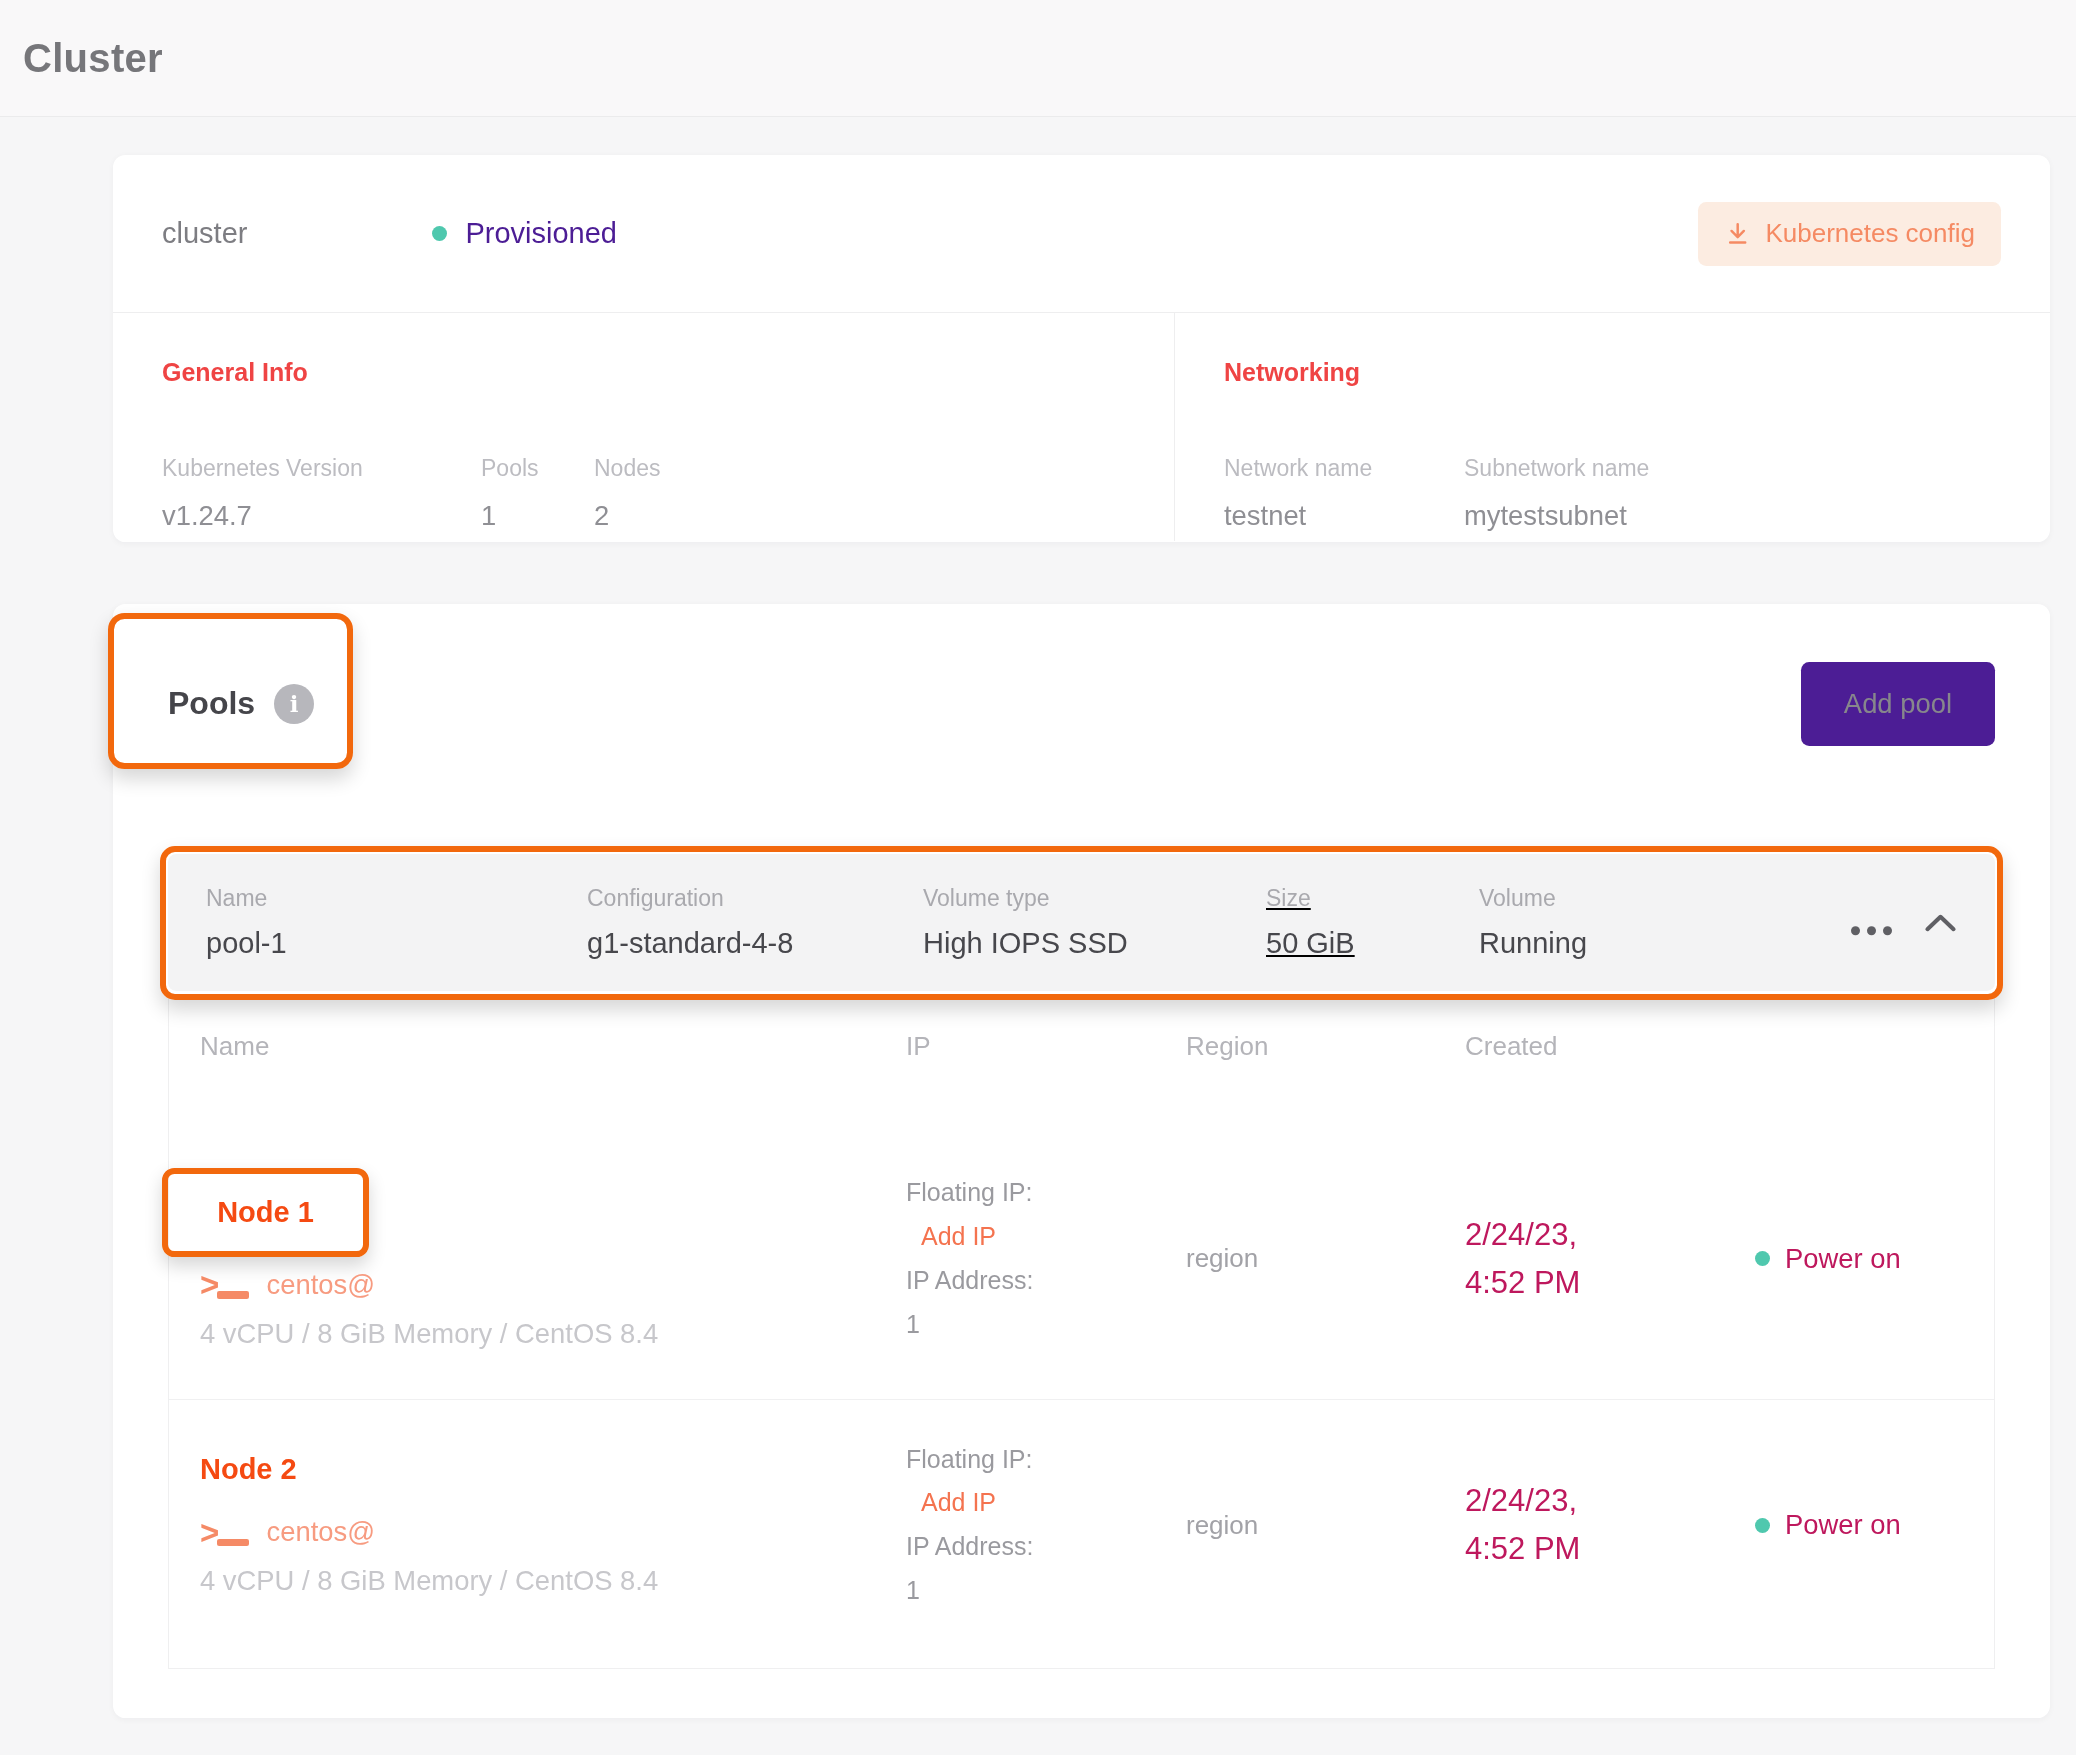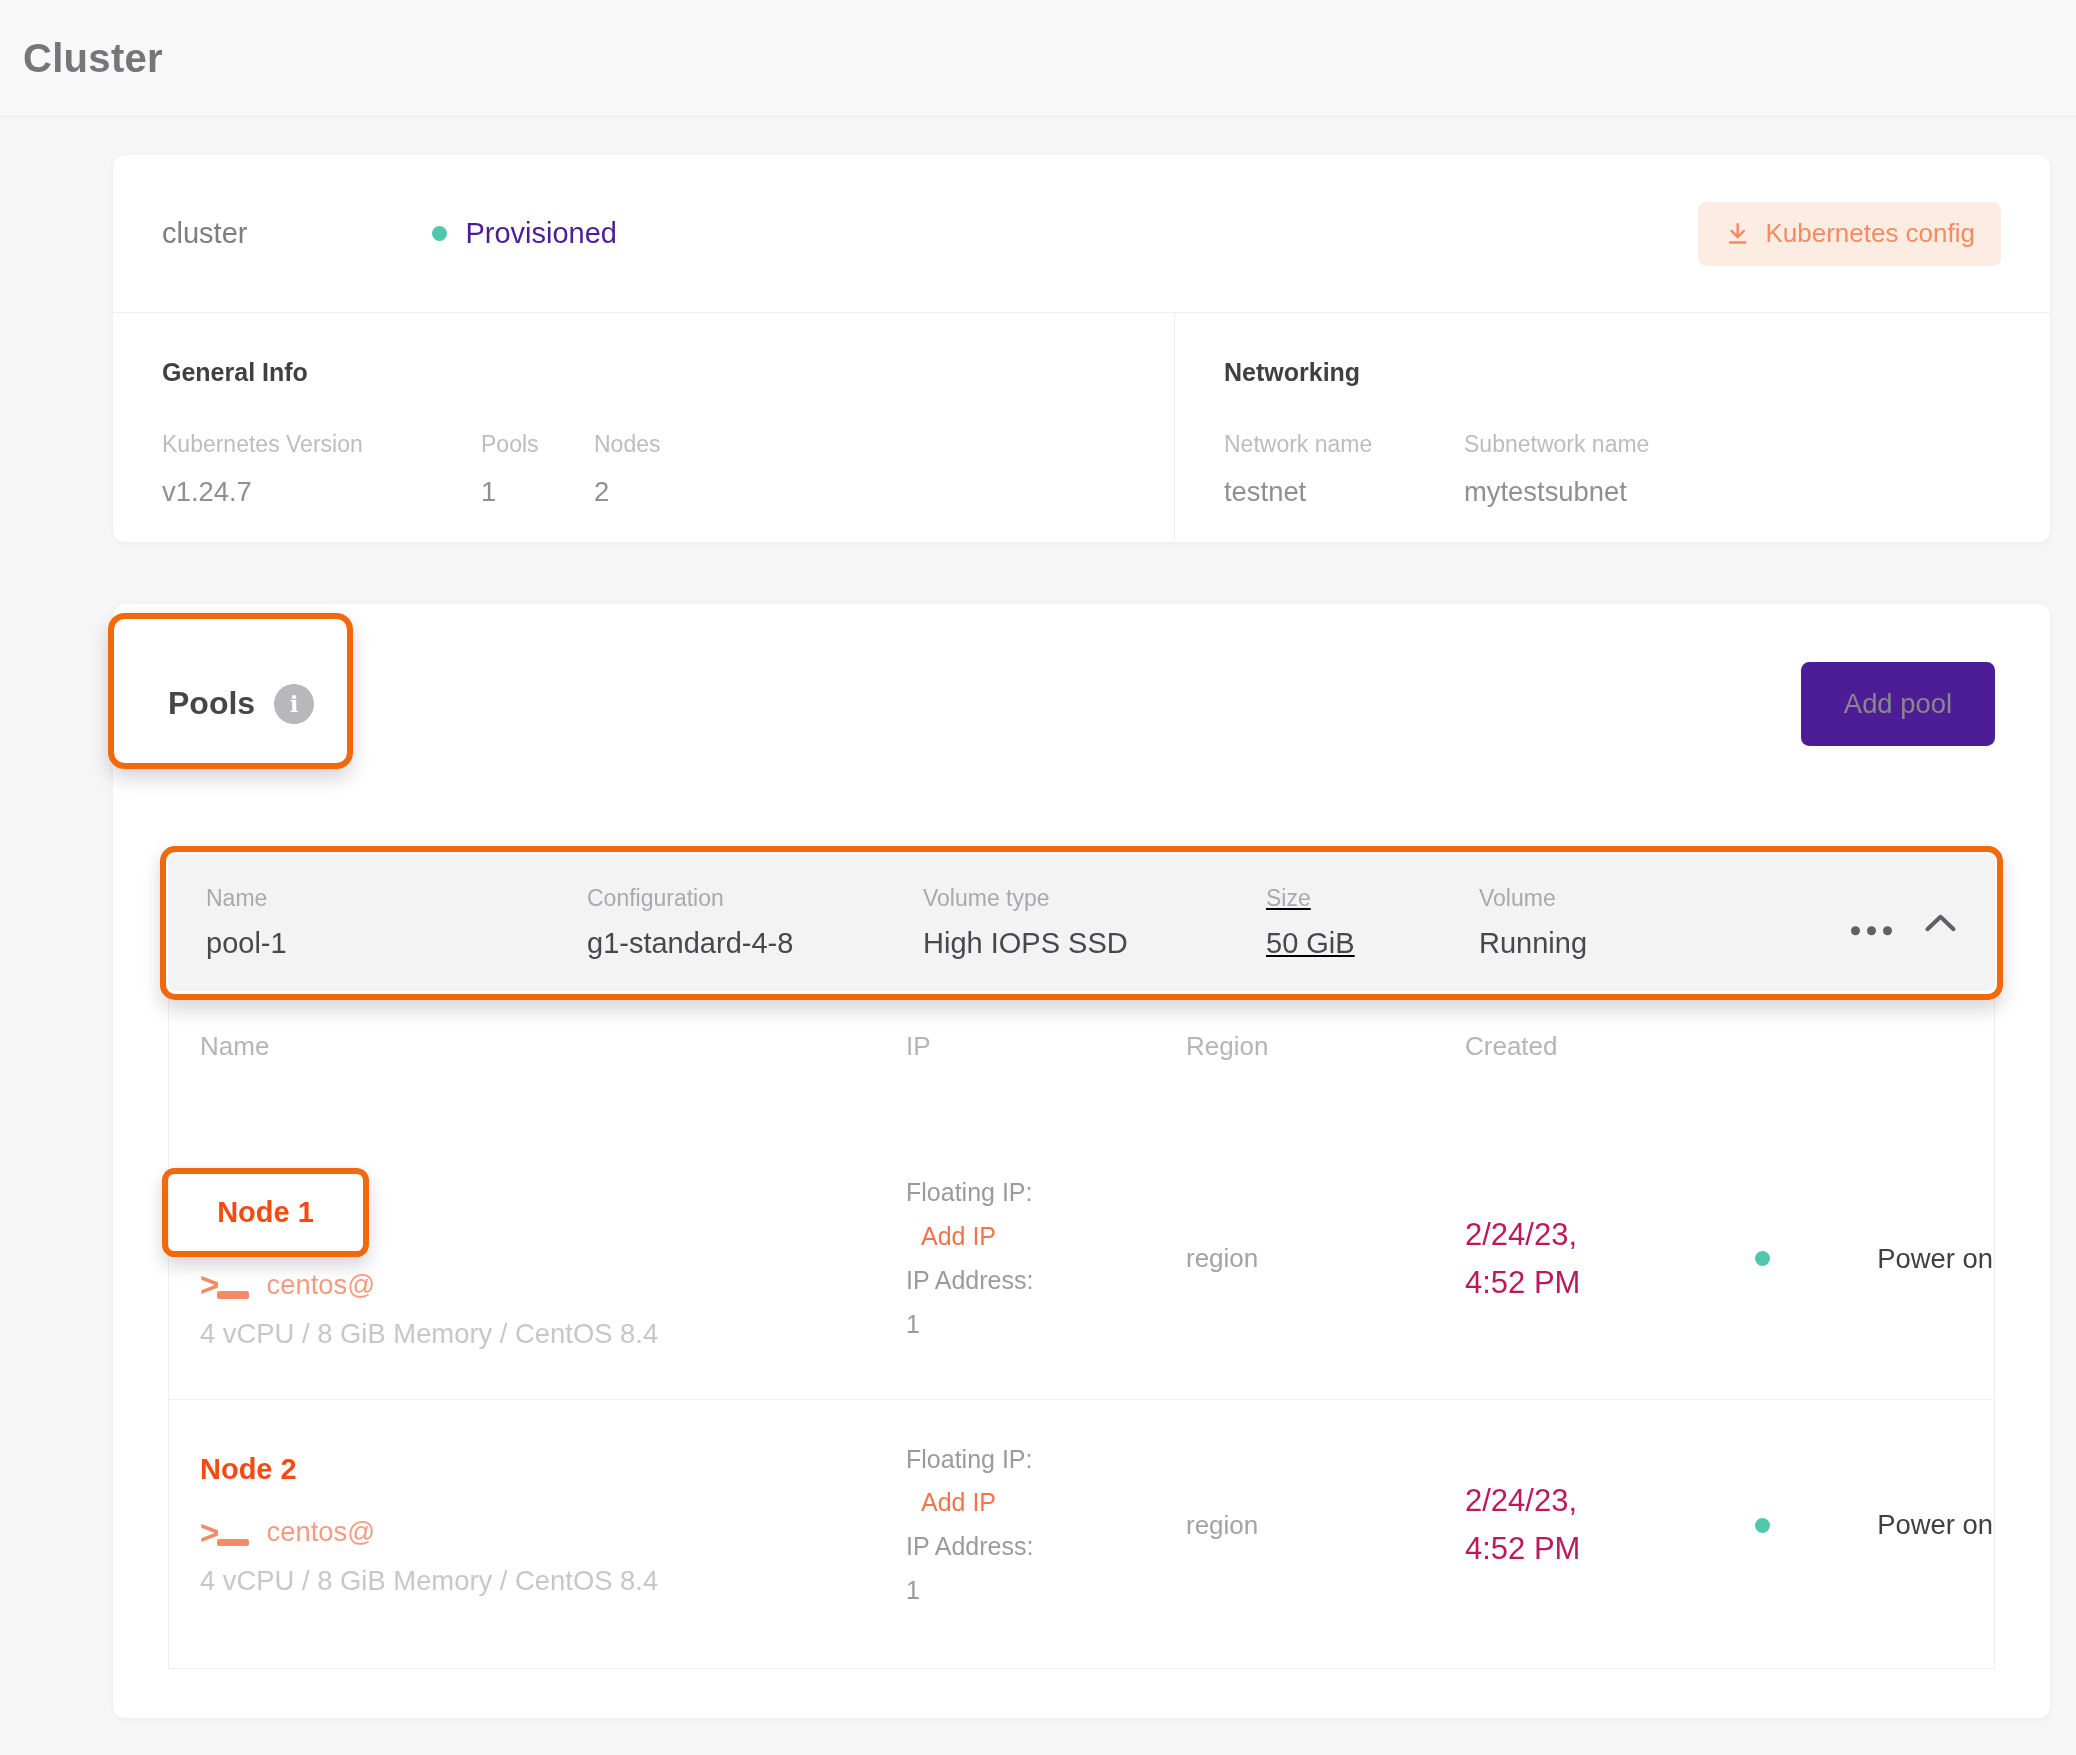--- a/index.html
+++ b/index.html
@@ -56,21 +56,21 @@
     border: none; border-radius: 8.2px;
     height: 64px; padding: 0 26px;
     font-size: 26px; font-family: inherit; cursor: pointer;
   }
 
   
   .card-body { display: flex; height: 228px; }
   .col { padding: 45px 0 0 49px; }
   .col-general { width: 1062px; border-right: 1.4px solid #eeeeef; }
   .col-networking { flex: 1; }
-  .sec-heading { font-size: 25px; color: #404040; font-weight: 700; margin-bottom: 44px; }
+  .sec-heading { font-size: 25px; color: #ef4444; font-weight: 700; margin-bottom: 68px; }
   .fields { display: flex; }
   .col-general .field:nth-child(1) { width: 319px; }
   .col-general .field:nth-child(2) { width: 113px; }
   .col-networking .field:nth-child(1) { width: 240px; }
   .field .lbl { font-size: 23px; color: #bcbcc1; margin-bottom: 18px; }
   .field .val { font-size: 27.4px; color: #8f8f94; }
 
   
   .pools-head { display: flex; align-items: center; justify-content: space-between; height: 89px; }
   .pools-title-wrap { display: flex; align-items: center; gap: 19px; }
@@ -145,21 +145,21 @@
   .ssh-line { display: flex; align-items: center; margin-top: 11px; cursor: pointer; }
   .term-gt { font-size: 33px; font-weight: 800; color: #f58a66; line-height: 1; }
   .term-bar { width: 32px; height: 7.5px; background: #f58a66; border-radius: 2.1px; margin-top: 20.6px; margin-left: -2.7px; }
   .ssh-user { font-size: 27.4px; color: #f79b80; margin-left: 18px; }
   .specs { font-size: 27.4px; color: #c7c7cb; margin-top: 16.5px; }
 
   .cell-ip { font-size: 25px; color: #9a9a9f; line-height: 1.75; }
   .add-ip { color: #f4734f; margin-left: 15px; cursor: pointer; }
   .cell-region { font-size: 26px; color: #a2a2a7; }
   .cell-created { font-size: 31px; color: #be185d; line-height: 1.55; }
-  .cell-statement { display: flex; align-items: center; gap: 3px; font-size: 27.4px; color: #404040; justify-content: space-between; }
+  .cell-statement { display: flex; align-items: center; gap: 15px; font-size: 27.4px; color: #be185d; }
 </style>
 </head>
 <body>
 
 <header class="topbar">
   <div class="page-title">Cluster</div>
 </header>
 
 <section class="card cluster-card">
   <div class="card-head">

